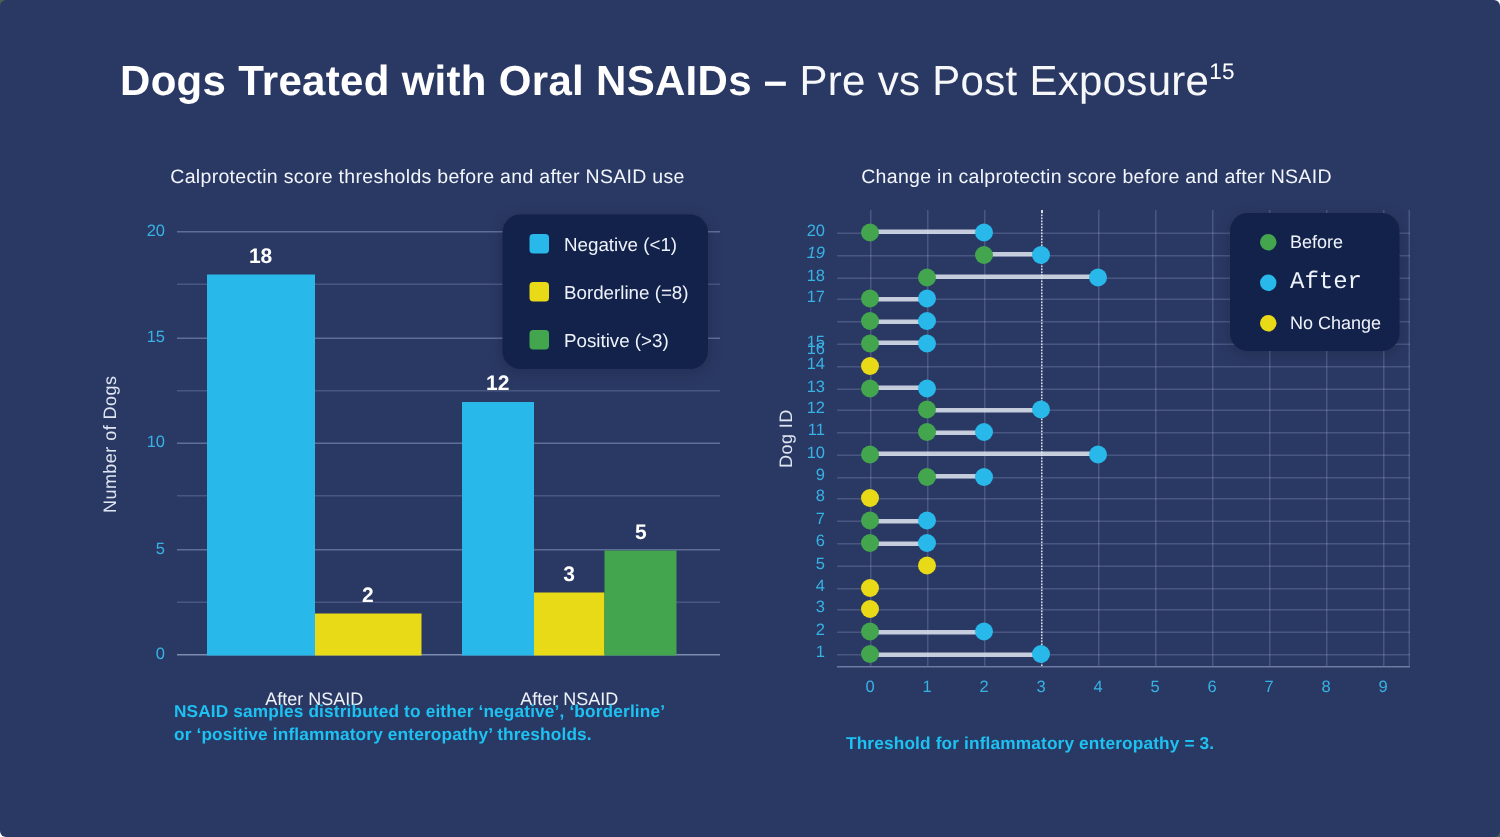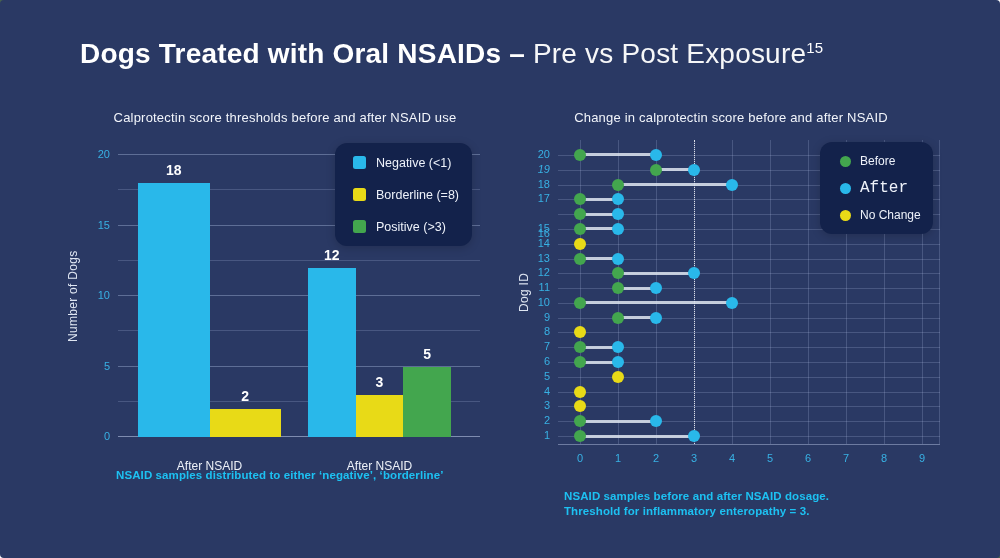--- a/index.html
+++ b/index.html
@@ -99,20 +99,21 @@
         </div>
         <div class="legend-row">
           <div class="swatch" style="background: rgb(67, 166, 78);"></div>
           <div class="legend-text">Positive (&gt;3)</div>
         </div>
       </div>
     <div class="cat-label cat-before">After NSAID</div>
     <div class="cat-label cat-after">After NSAID</div>
     <div class="caption left-caption">
       <div>NSAID samples distributed to either ‘negative’, ‘borderline’</div>
+      <div>or ‘positive inflammatory enteropathy’ thresholds.</div>
     </div>
 
     <div class="chart-title right-title">Change in calprotectin score before and after NSAID</div>
     <div class="v-label right-ylabel">Dog ID</div>
     <div class="plot dot-plot">
         <div class="vgrid" style="left: 22px;"></div>
         <div class="tick xtick" style="left: 10px;">0</div>
         <div class="vgrid" style="left: 60px;"></div>
         <div class="tick xtick" style="left: 48px;">1</div>
         <div class="vgrid" style="left: 98px;"></div>
@@ -232,17 +233,16 @@
         <div class="legend-row">
           <div class="circle" style="background: rgb(41, 184, 234);"></div>
           <div class="legend-text" style="font-size: 16px; font-family: Liberation Mono, monospace;">After</div>
         </div>
         <div class="legend-row">
           <div class="circle" style="background: rgb(232, 218, 23);"></div>
           <div class="legend-text" style="font-size: 12px;">No Change</div>
         </div>
       </div>
     <div class="caption right-caption">
-      <div>NSAID samples before and after NSAID dosage.</div>
       <div>Threshold for inflammatory enteropathy = 3.</div>
     </div>
   </div>
 </div>
 
 </body></html>

